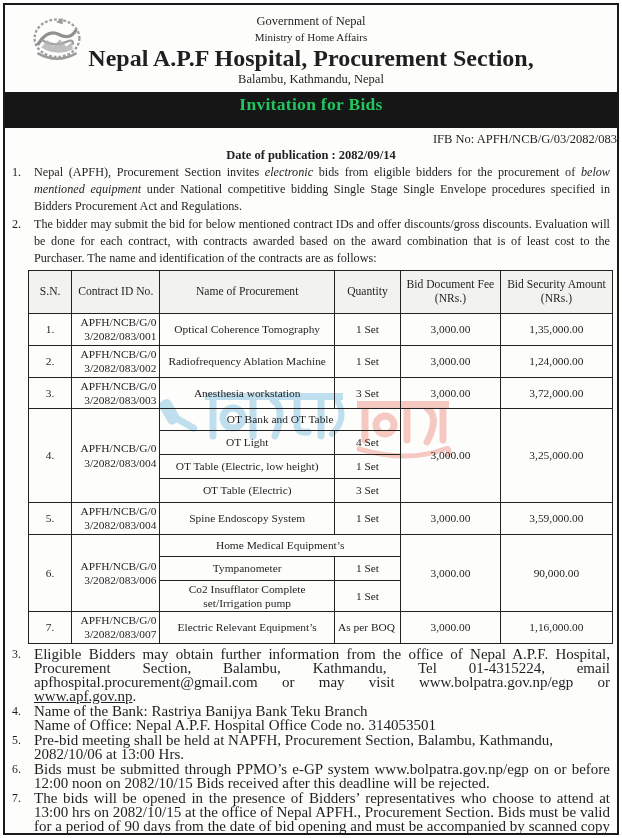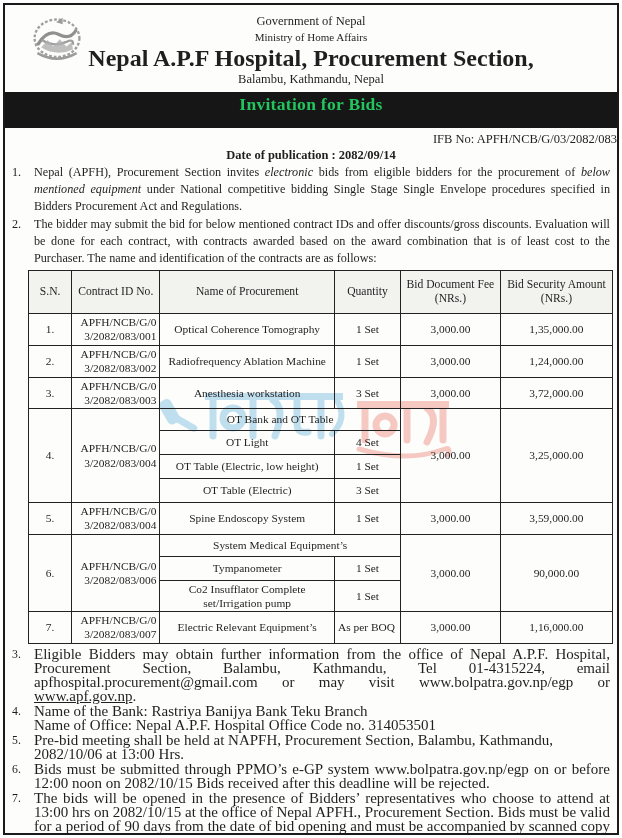--- a/index.html
+++ b/index.html
@@ -154,21 +154,21 @@
         <td class="id">APFH/NCB/G/03/2082/083/004</td>
         <td class="c">Spine Endoscopy System</td>
         <td class="c">1 Set</td>
         <td class="c">3,000.00</td>
         <td class="c">3,59,000.00</td>
       </tr>
 
       <tr class="rg">
         <td class="c" rowspan="3">6.</td>
         <td class="id" rowspan="3">APFH/NCB/G/03/2082/083/006</td>
-        <td class="c" colspan="2">System Medical Equipment’s</td>
+        <td class="c" colspan="2">Home Medical Equipment’s</td>
         <td class="c" rowspan="3">3,000.00</td>
         <td class="c" rowspan="3">90,000.00</td>
       </tr>
       <tr class="ra">
         <td class="c">Tympanometer</td>
         <td class="c">1 Set</td>
       </tr>
       <tr class="rb">
         <td class="c">Co2 Insufflator Complete set/Irrigation pump</td>
         <td class="c">1 Set</td>

